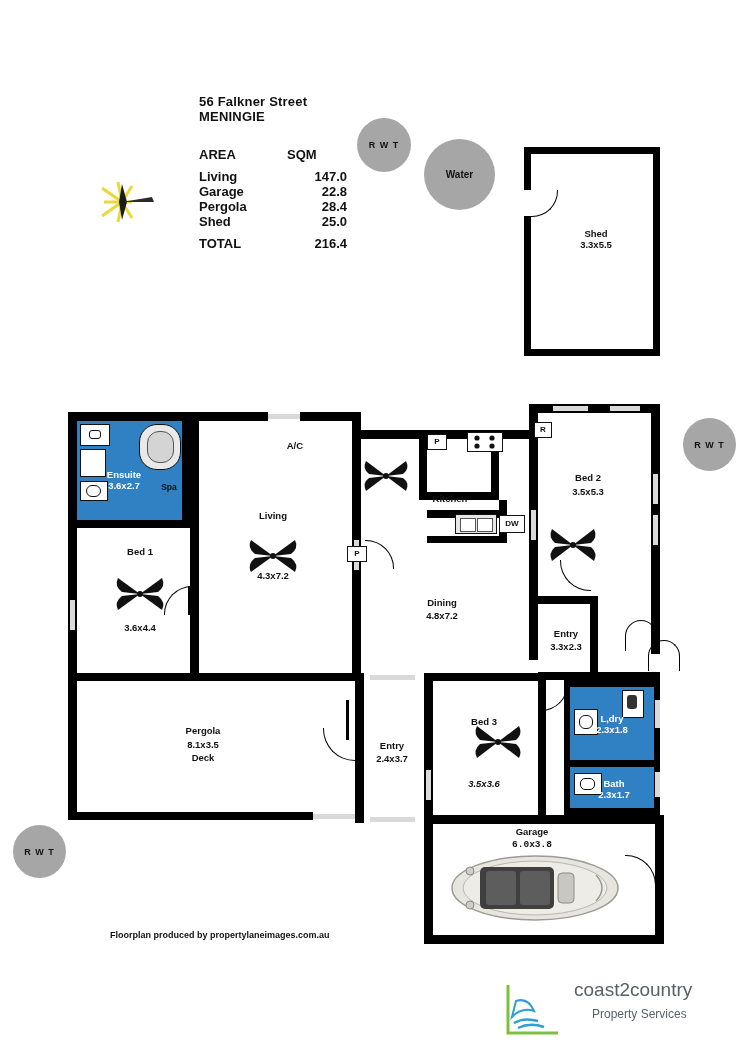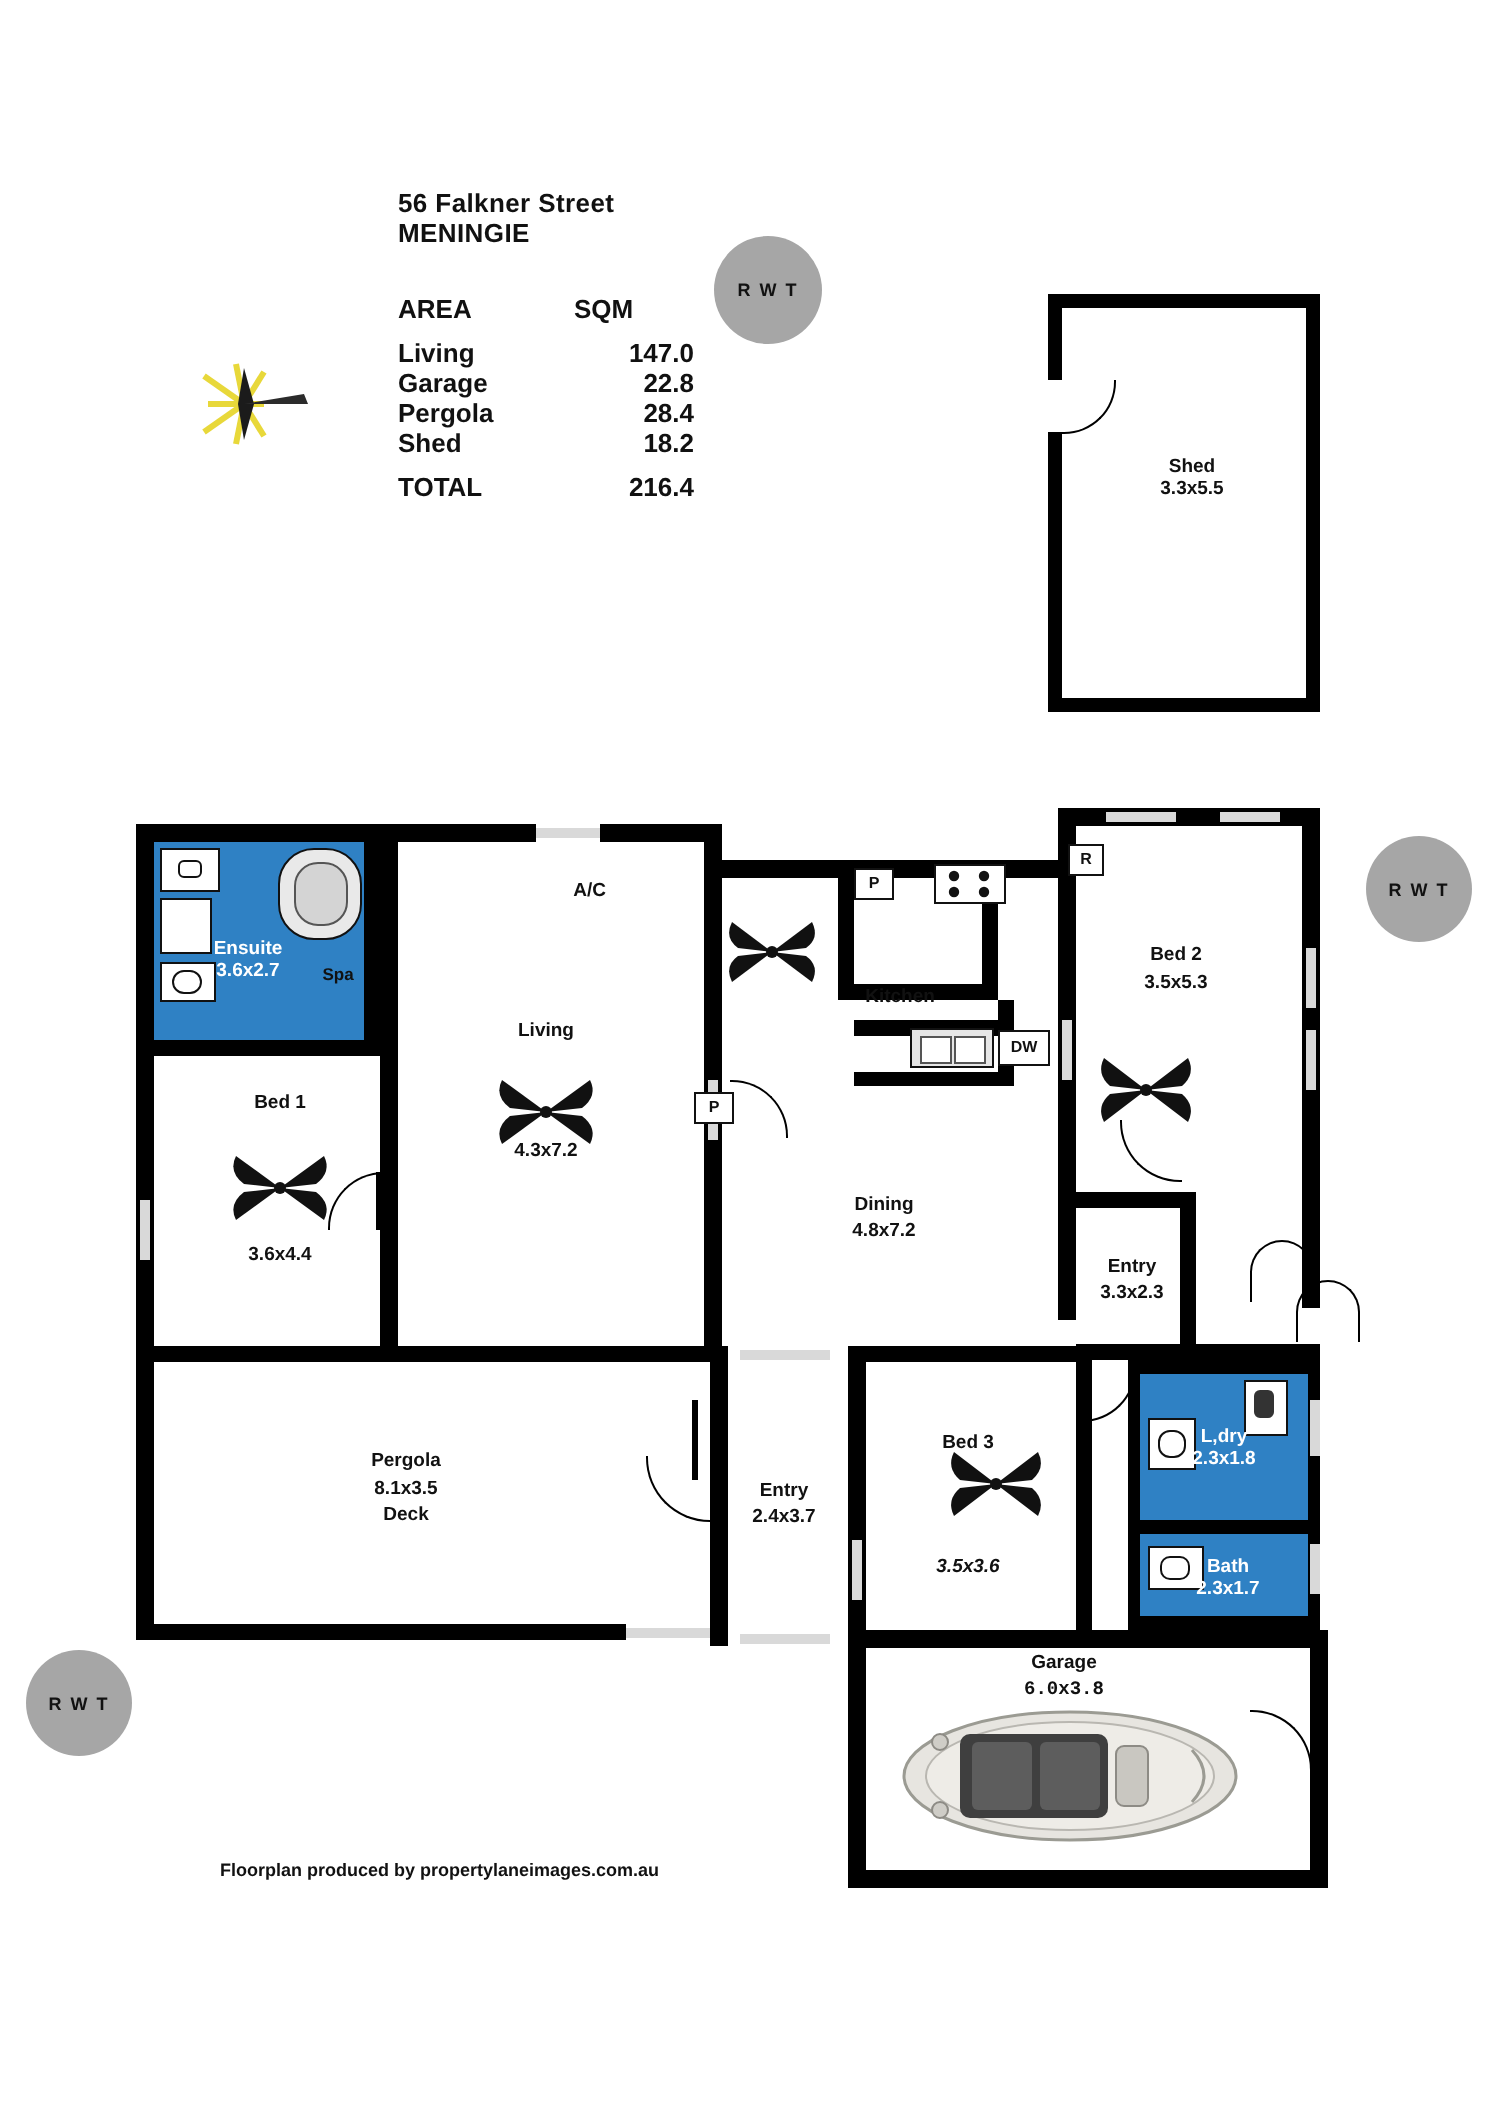--- a/index.html
+++ b/index.html
@@ -73,21 +73,21 @@
     <div class="area-row">
       <div class="lbl">Garage</div>
       <div class="val">22.8</div>
     </div>
     <div class="area-row">
       <div class="lbl">Pergola</div>
       <div class="val">28.4</div>
     </div>
     <div class="area-row">
       <div class="lbl">Shed</div>
-      <div class="val">18.2</div>
+      <div class="val">25.0</div>
     </div>
     <div class="spacer"></div>
     <div class="area-row">
       <div class="lbl">TOTAL</div>
       <div class="val">216.4</div>
     </div>
   </div>
 
   <div class="compass" style="left:92px;top:176px;width:70px;height:52px;">
     <svg width="70" height="52" viewBox="0 0 70 52">
@@ -100,20 +100,21 @@
         <line x1="40" y1="10" x2="30" y2="26"></line>
         <line x1="40" y1="42" x2="30" y2="26"></line>
       </g>
       <polygon points="30,8 35,26 30,44 27,26" fill="#1b1b1b"></polygon>
       <polygon points="30,26 60,21 30,26 60,31" fill="#1b1b1b"></polygon>
       <polygon points="30,26 60,21 62,26 30,26" fill="#2b2b2b"></polygon>
     </svg>
   </div>
 
   <div class="circ" style="left:357px;top:118px;width:54px;height:54px;">R W T</div>
+  <div class="circ" style="left:424px;top:139px;width:71px;height:71px;font-size:10px;letter-spacing:0;">Water</div>
   <div class="circ" style="left:683px;top:418px;width:53px;height:53px;">R W T</div>
   <div class="circ" style="left:13px;top:825px;width:53px;height:53px;">R W T</div>
 
   <div>
     <div class="wall" style="left:524px;top:147px;width:136px;height:7px;"></div>
     <div class="wall" style="left:524px;top:147px;width:7px;height:209px;"></div>
     <div class="wall" style="left:653px;top:147px;width:7px;height:209px;"></div>
     <div class="wall" style="left:524px;top:349px;width:136px;height:7px;"></div>
 
     <div class="room-fill" style="left:524px;top:190px;width:7px;height:26px;"></div>
@@ -347,14 +348,24 @@
       <rect x="70" y="26" width="30" height="34" rx="3" fill="#5d5d5d"></rect>
       <rect x="108" y="28" width="16" height="30" rx="4" fill="#c9c7c1" stroke="#8d8b85"></rect>
       <circle cx="20" cy="26" r="4" fill="#cfcdc7" stroke="#8d8b85"></circle>
       <circle cx="20" cy="60" r="4" fill="#cfcdc7" stroke="#8d8b85"></circle>
       <path d="M146 30 q12 13 0 26" fill="none" stroke="#9b9b93" stroke-width="1.5"></path>
     </svg>
   </div>
 
   <div class="credit" style="left:110px;top:930px;">Floorplan produced by propertylaneimages.com.au</div>
 
+  <div class="brand" style="left:498px;top:975px;width:235px;height:70px;">
+    <svg width="70" height="64" viewBox="0 0 70 64" style="position:absolute;left:0;top:2px;">
+      <path d="M10 8 L10 56 L60 56" fill="none" stroke="#7fbf3f" stroke-width="3"></path>
+      <path d="M14 40 q10 -10 22 -6 q-6 -14 -18 -10 z" fill="#ffffff" stroke="#2e9fd4" stroke-width="2"></path>
+      <path d="M16 46 q10 -6 24 -2" fill="none" stroke="#2e9fd4" stroke-width="2.5"></path>
+      <path d="M20 51 q12 -6 26 -1" fill="none" stroke="#2e9fd4" stroke-width="2.5"></path>
+    </svg>
+    <div class="c2c" style="position:absolute;left:76px;top:4px;">coast2country</div>
+    <div class="ps" style="position:absolute;left:94px;top:32px;">Property Services</div>
+  </div>
 
 </div>
 
 </body></html>

